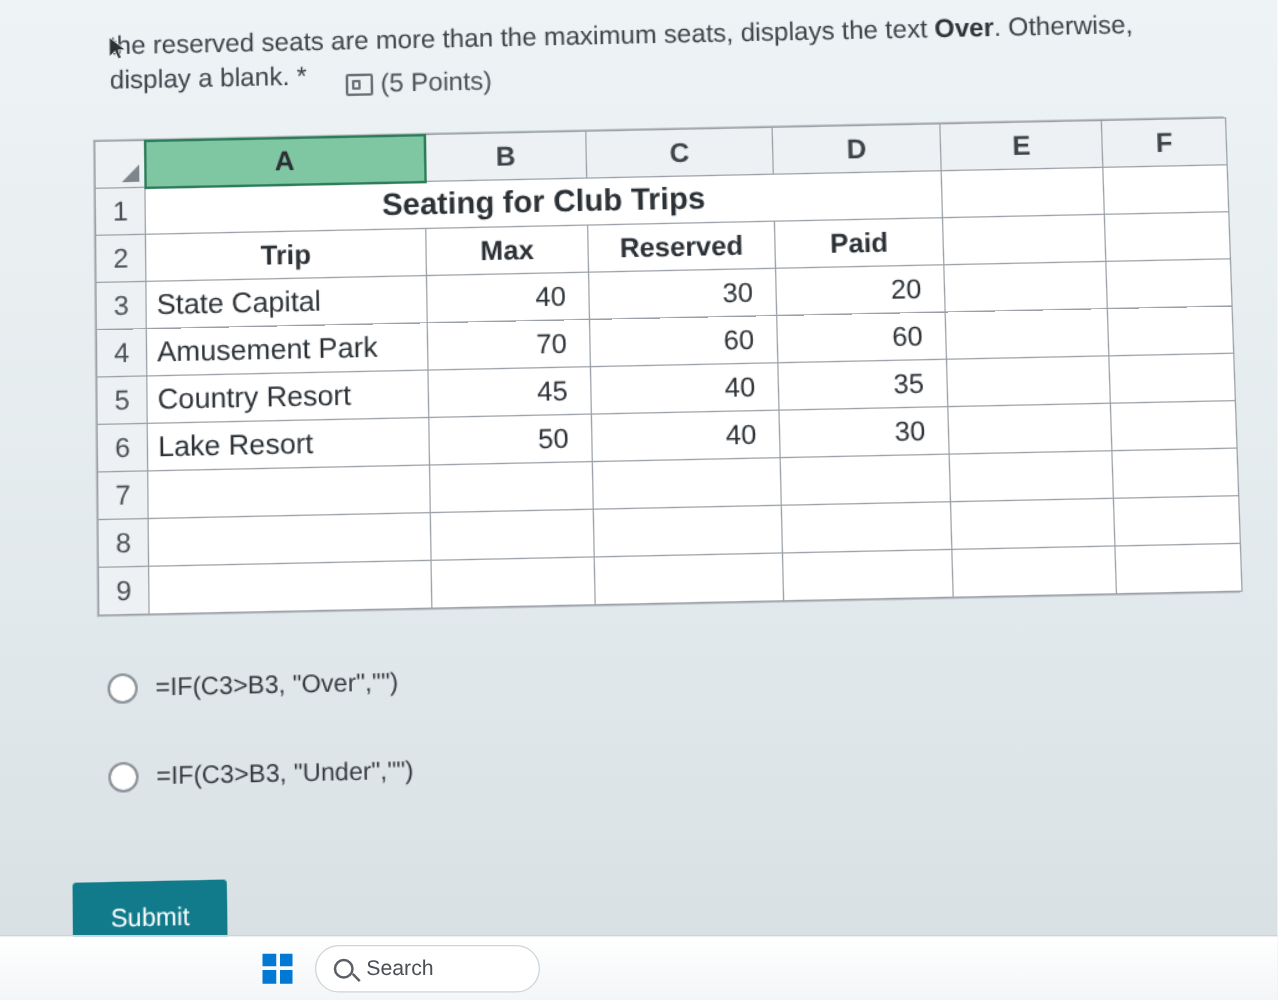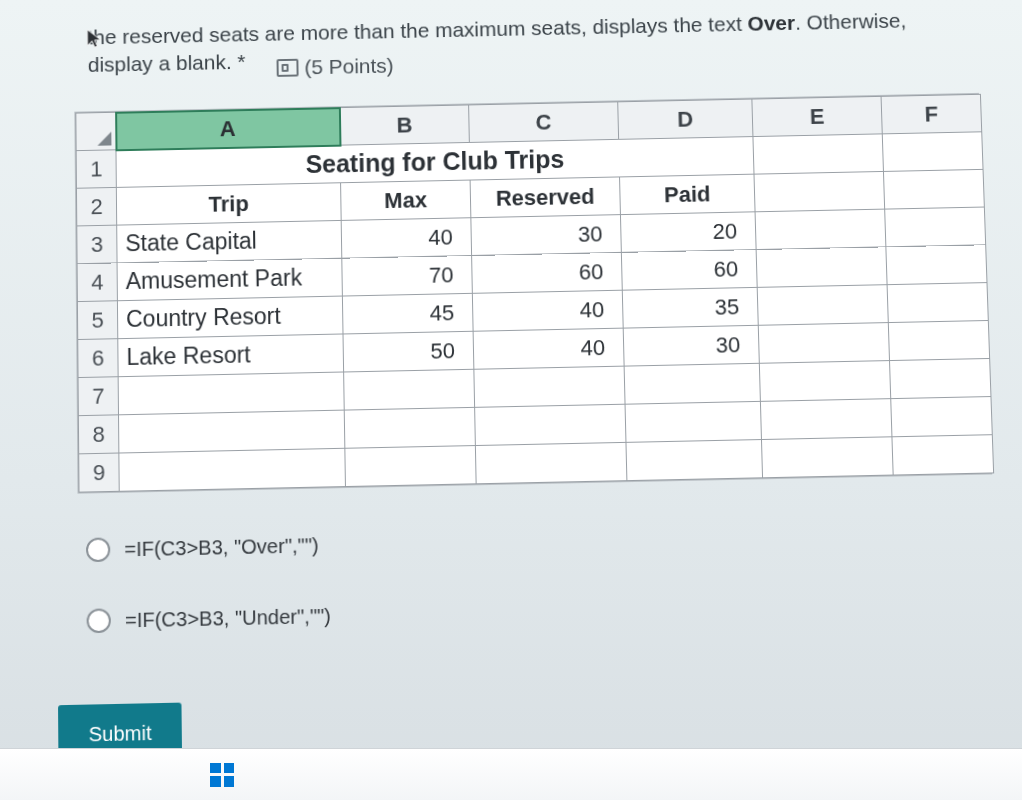--- a/index.html
+++ b/index.html
@@ -355,13 +355,17 @@
 
 </div>
 
 <div class="taskbar">
   <div class="winlogo">
     <span></span>
       <span></span>
       <span></span>
       <span></span>
   </div>
+  <div class="search-pill">
+    <span class="mag"></span>
+    <span>Search</span>
+  </div>
 </div>
 
 </body></html>

